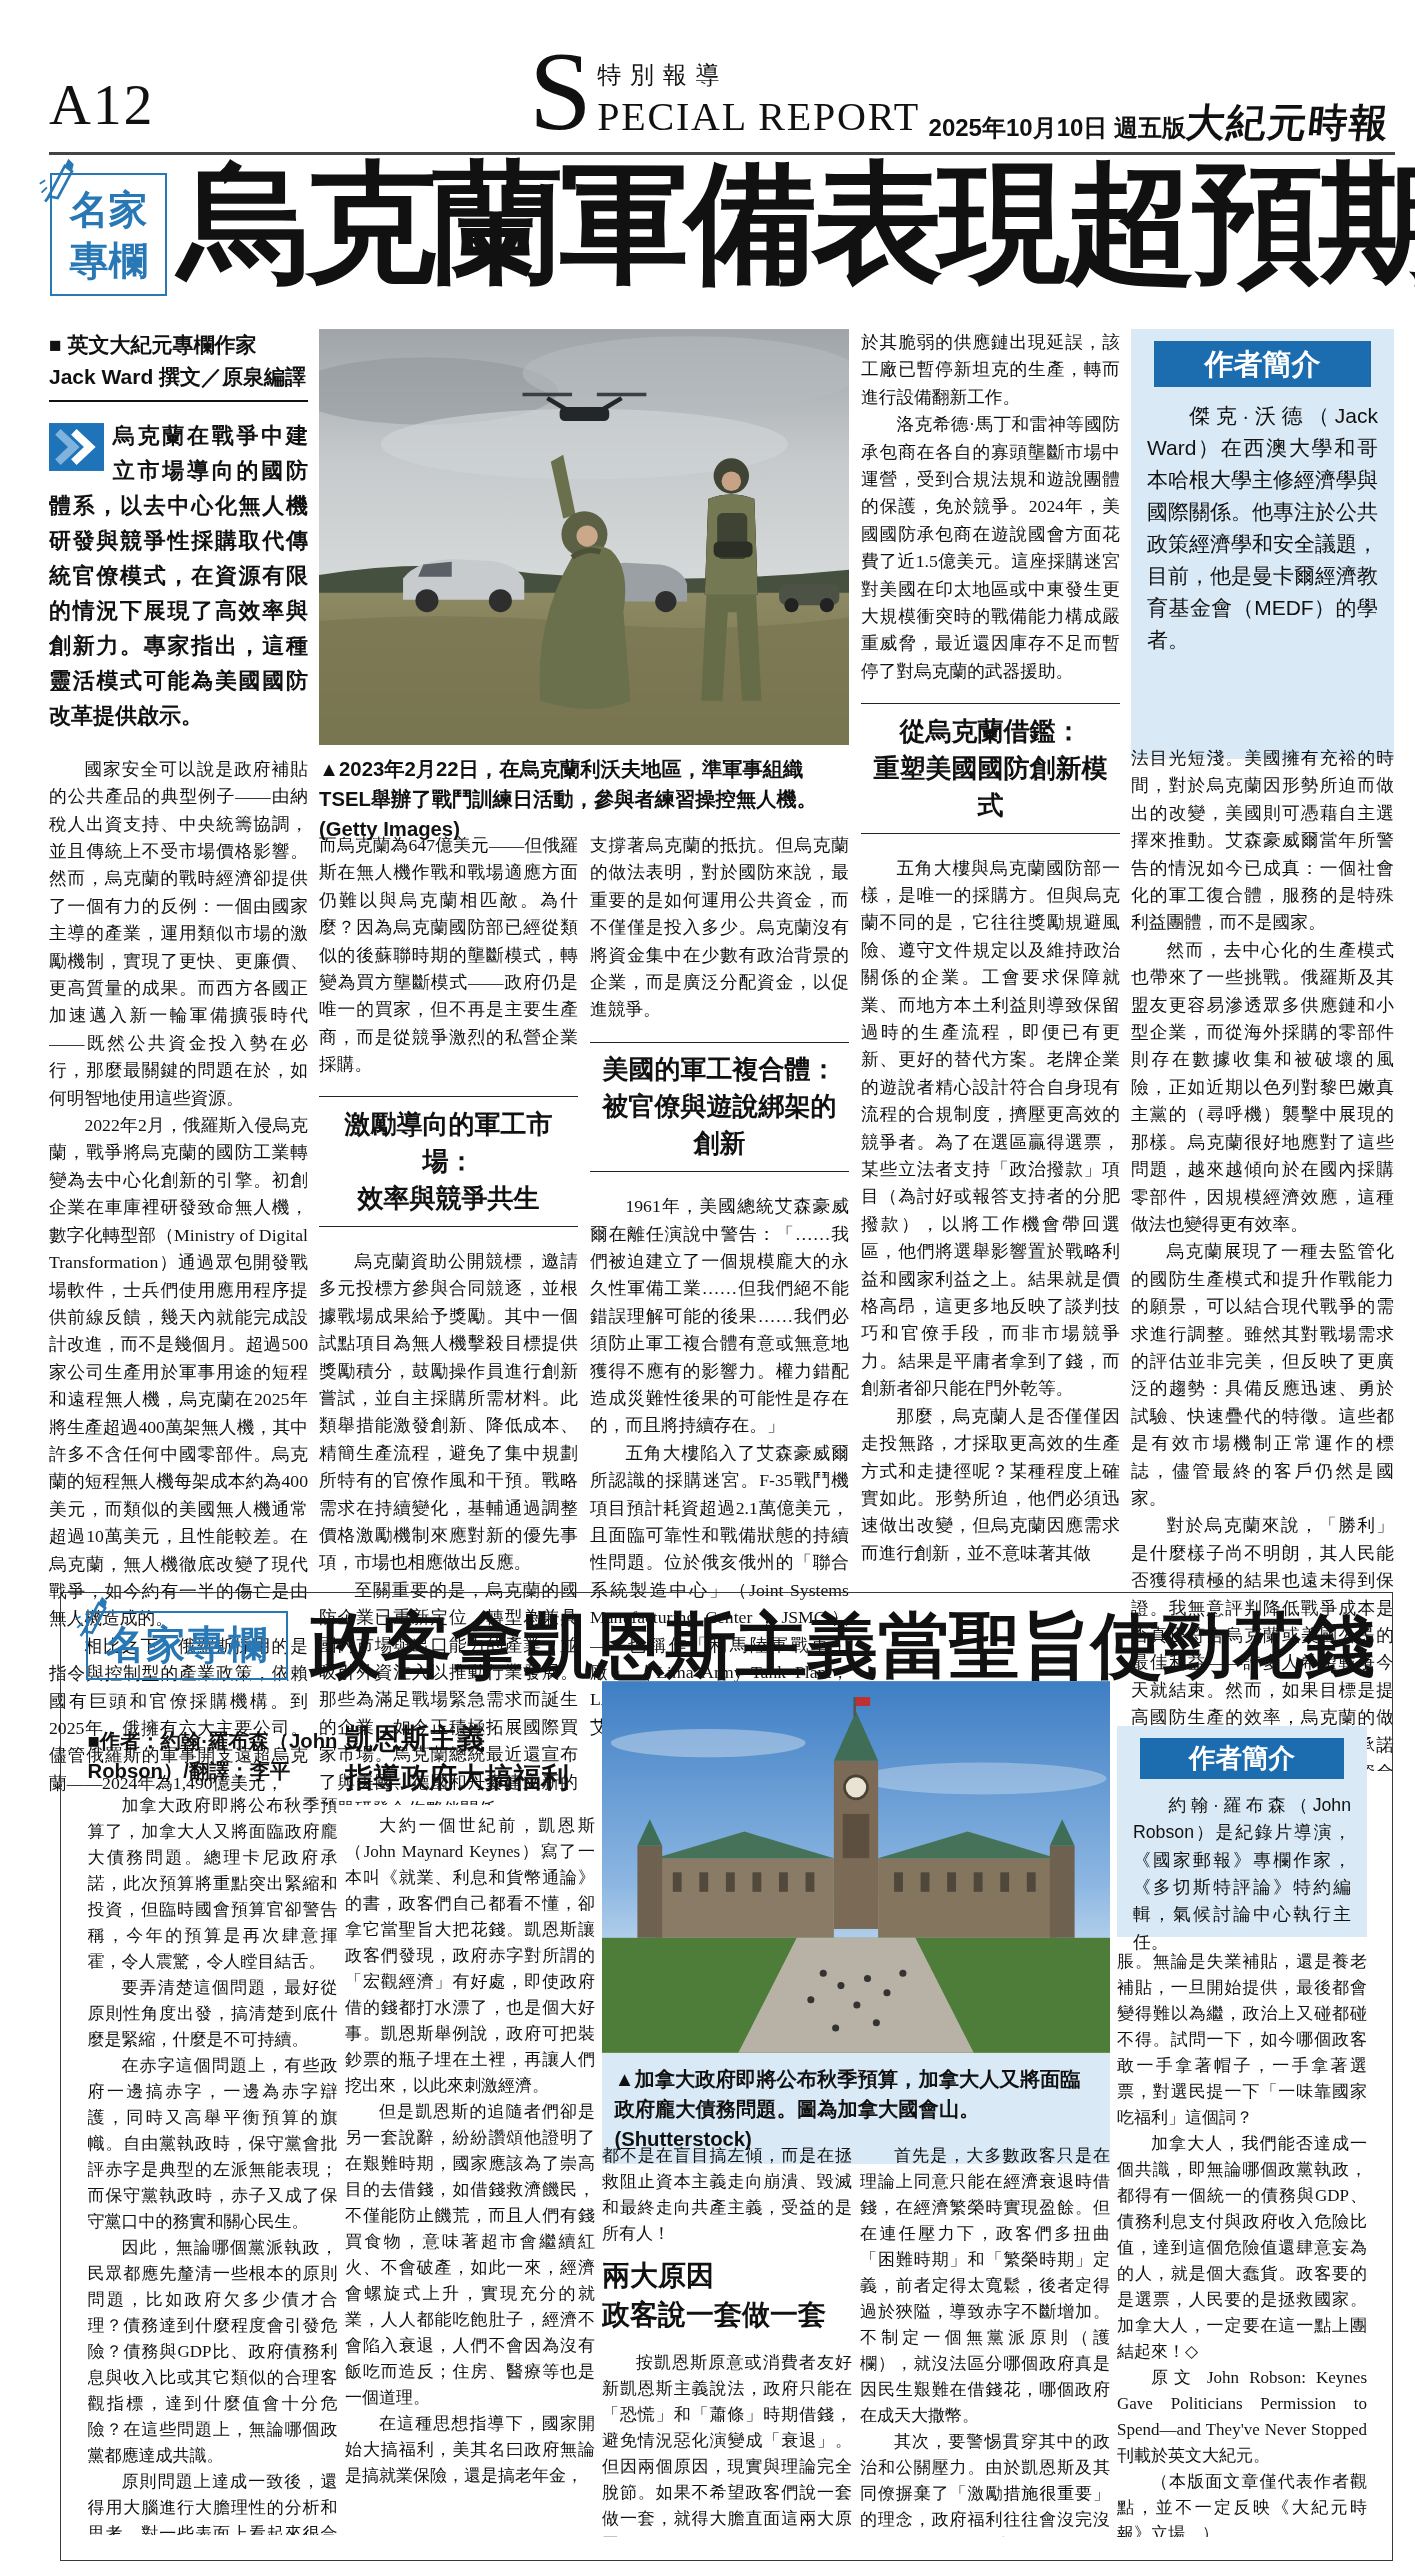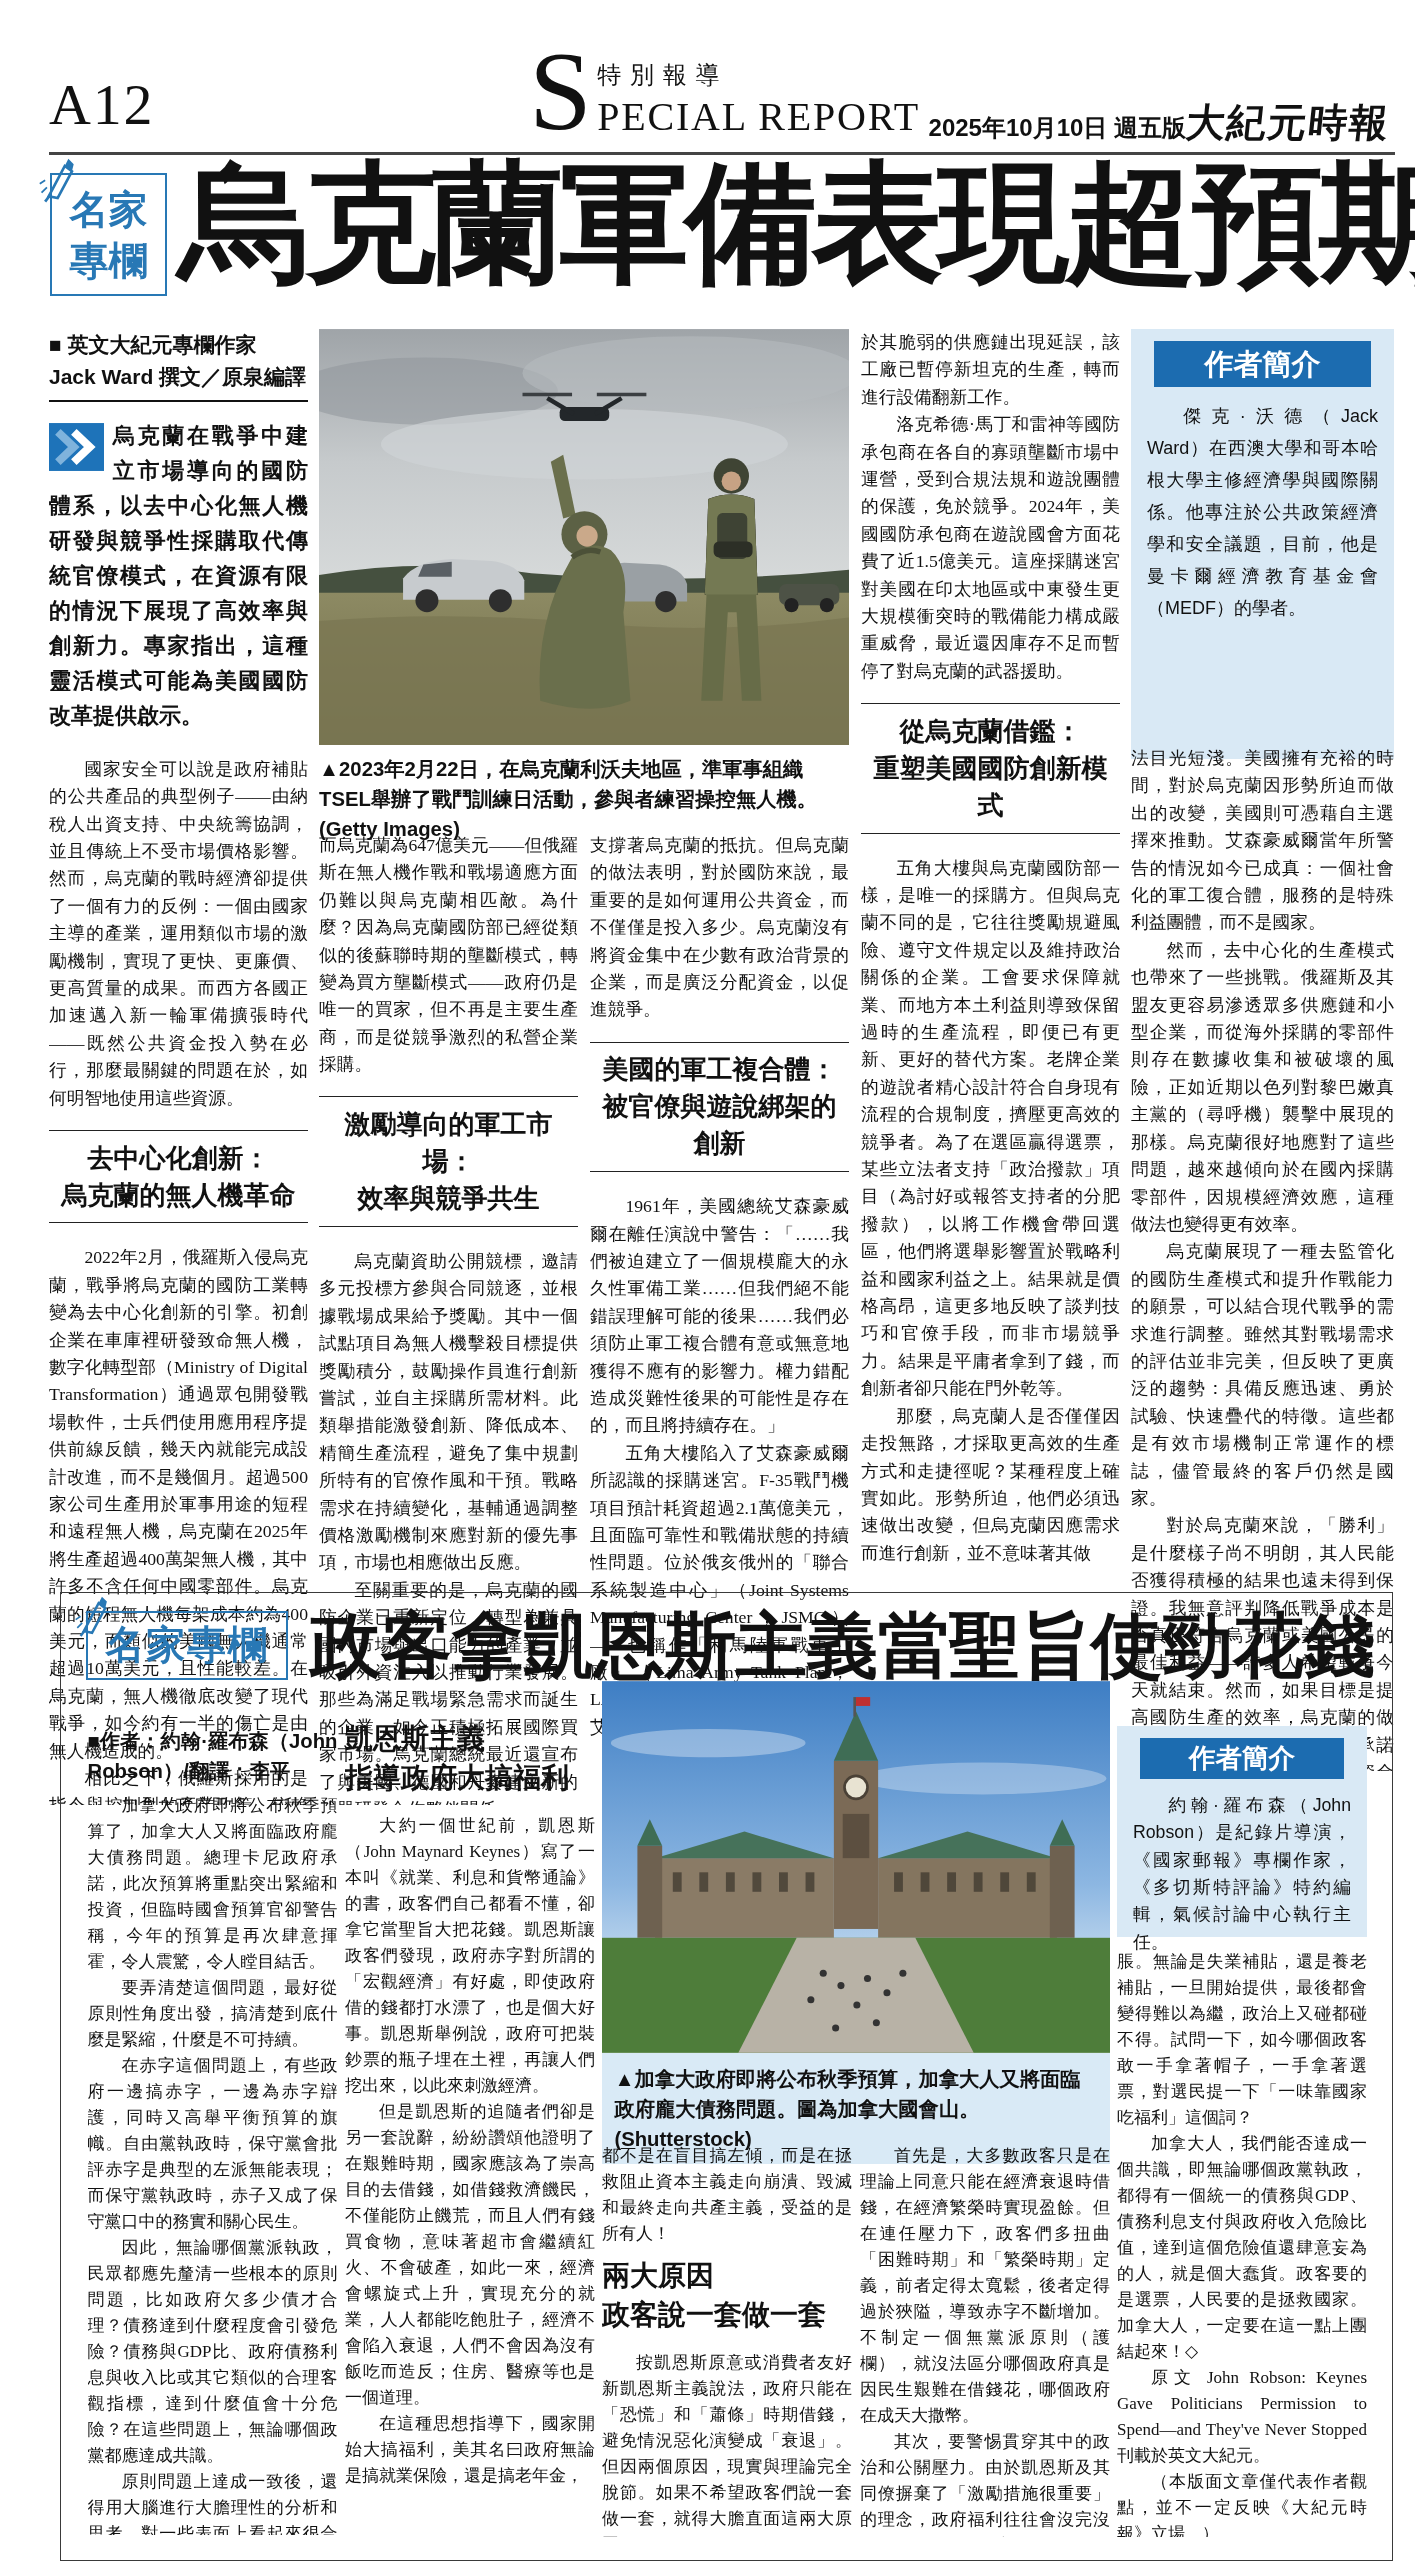--- a/index.html
+++ b/index.html
@@ -47,21 +47,21 @@
   
   .photo{position:absolute;overflow:hidden;}
   .caption{position:absolute;font-family:"Liberation Sans","DejaVu Sans",sans-serif;font-weight:bold;
            font-size:20.3px;line-height:30px;text-align:left;}
   .caption-blue{background:#d9eaf6;padding:10.6px 12.4px;}
 
   
   .abox{position:absolute;background:#d9e9f5;padding:12.4px 16px 8.8px;box-sizing:border-box;}
   .abox-title{background:#1c6cb0;color:#fff;text-align:center;font-family:"Liberation Sans","DejaVu Sans",sans-serif;
               font-weight:bold;font-size:29px;line-height:46px;margin:0 7px 12.4px;}
-  .abox-text{font-family:"Liberation Sans","DejaVu Sans",sans-serif;font-size:18px;line-height:32px;
+  .abox-text{font-family:"Liberation Sans","DejaVu Sans",sans-serif;font-size:21px;line-height:32px;
              text-align:justify;text-indent:2em;}
 
   
   .bottom-box{position:absolute;left:60px;top:1592px;width:1333px;height:969px;border:1.8px solid #3a3a3a;
               box-sizing:border-box;}
   .badge-2{left:25px;top:17.7px;width:198px;height:65px;font-size:39px;letter-spacing:1.8px;}
   .headline-2{position:absolute;left:249px;top:12.4px;width:1070px;font-family:"Liberation Sans","DejaVu Sans",sans-serif;
               font-weight:bold;font-size:71px;line-height:81px;white-space:nowrap;}
   .bottom-box .col p{font-size:17px;line-height:26px;}
   .bottom-box .byline{font-size:20.3px;line-height:30px;}
@@ -101,24 +101,20 @@
     <div class="byline-rule"></div>
     <div class="lead">
       <svg class="lead-ico" width="55" height="48" viewBox="0 0 62 54">
         <rect width="62" height="54" fill="#1e73b9"></rect>
         <polyline points="10,10 28,27 10,44" fill="none" stroke="#7fb3dc" stroke-width="9"></polyline>
         <polyline points="28,10 46,27 28,44" fill="none" stroke="#ffffff" stroke-width="9"></polyline>
       </svg>
       <span>烏克蘭在戰爭中建立市場導向的國防體系，以去中心化無人機研發與競爭性採購取代傳統官僚模式，在資源有限的情況下展現了高效率與創新力。專家指出，這種靈活模式可能為美國國防改革提供啟示。</span>
     </div>
     <p>國家安全可以說是政府補貼的公共產品的典型例子——由納稅人出資支持、中央統籌協調，並且傳統上不受市場價格影響。然而，烏克蘭的戰時經濟卻提供了一個有力的反例：一個由國家主導的產業，運用類似市場的激勵機制，實現了更快、更廉價、更高質量的成果。而西方各國正加速邁入新一輪軍備擴張時代——既然公共資金投入勢在必行，那麼最關鍵的問題在於，如何明智地使用這些資源。</p>
-    <div class="colsub">
-      <div>去中心化創新：</div>
-      <div>烏克蘭的無人機革命</div>
-    </div>
     <p>2022年2月，俄羅斯入侵烏克蘭，戰爭將烏克蘭的國防工業轉變為去中心化創新的引擎。初創企業在車庫裡研發致命無人機，數字化轉型部（Ministry of Digital Transformation）通過眾包開發戰場軟件，士兵們使用應用程序提供前線反饋，幾天內就能完成設計改進，而不是幾個月。超過500家公司生產用於軍事用途的短程和遠程無人機，烏克蘭在2025年將生產超過400萬架無人機，其中許多不含任何中國零部件。烏克蘭的短程無人機每架成本約為400美元，而類似的美國無人機通常超過10萬美元，且性能較差。在烏克蘭，無人機徹底改變了現代戰爭，如今約有一半的傷亡是由無人機造成的。</p>
     <p>相比之下，俄羅斯採用的是指令與控制型的產業政策，依賴國有巨頭和官僚採購機構。到2025年，俄擁有六大主要公司。儘管俄羅斯的軍事開支遠超烏克蘭——2024年為1,490億美元，</p>
   </div>
 
   <div class="photo" style="left:319px;top:329px;width:530px;height:416px;">
     <svg width="530" height="416" viewBox="0 0 599 470">
       <defs>
         <linearGradient id="sky1" x1="0" y1="0" x2="0" y2="1">
           <stop offset="0" stop-color="#9fa4a8"></stop>
             <stop offset="0.5" stop-color="#c6cacc"></stop>

